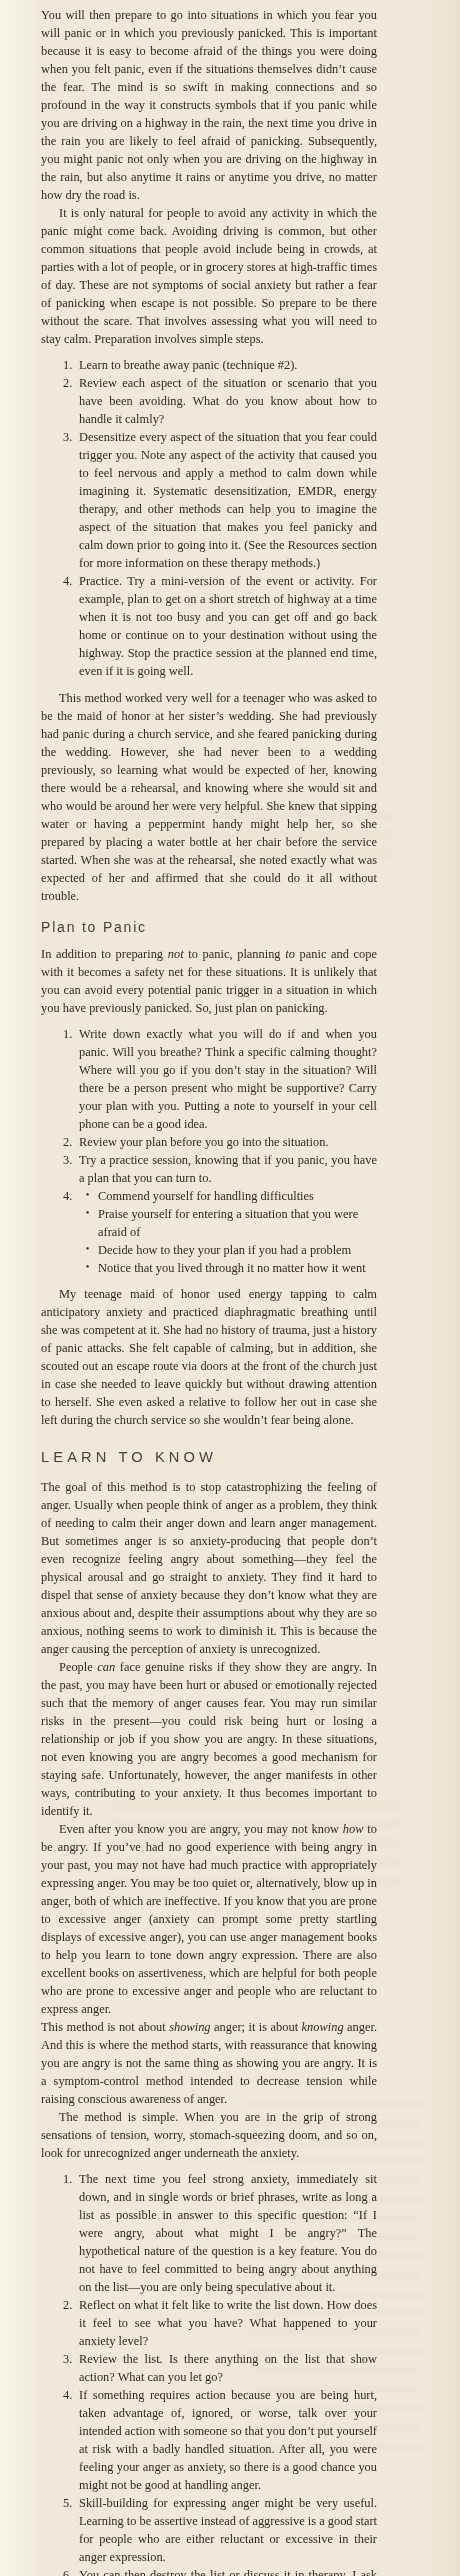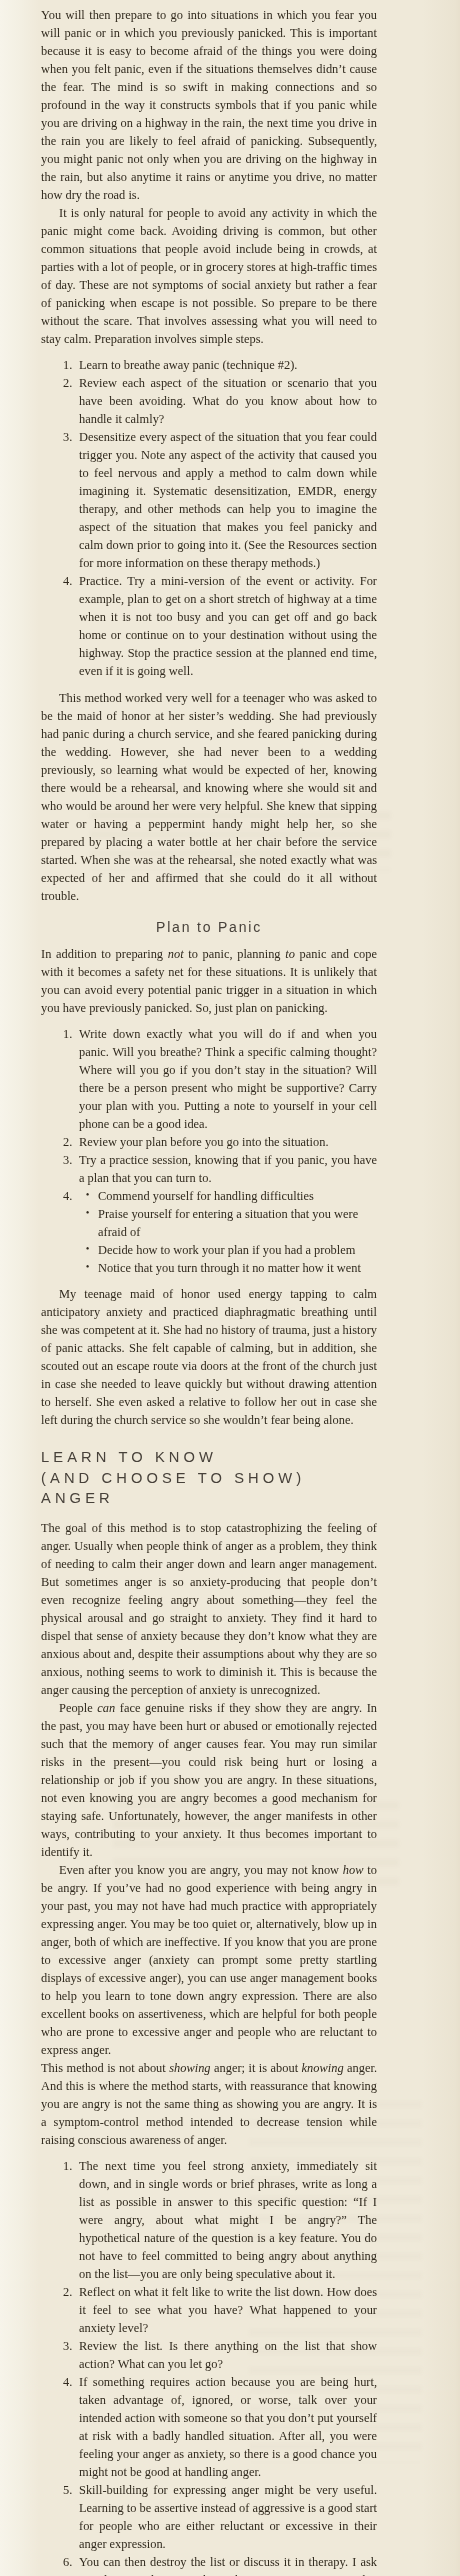--- a/index.html
+++ b/index.html
@@ -24,21 +24,21 @@
     margin: 0;
     font-size: 12.4px;
     line-height: 18px;
     text-align: justify;
     hyphens: auto;
     -webkit-hyphens: auto;
   }
   p.body.indent { text-indent: 18px; }
   .h-minor {
     margin: 14.3px 0 9.8px 0;
-    text-align: center;
+    text-align: left;
     font-family: "Liberation Sans", sans-serif;
     font-weight: 300;
     font-size: 14px;
     letter-spacing: 1.8px;
     color: #47413a;
   }
   .h-major {
     margin: 18px 0 10.5px 0;
     font-family: "Liberation Sans", sans-serif;
     font-weight: 300;
@@ -103,33 +103,33 @@
     <p class="body indent">This method worked very well for a teenager who was asked to be the maid of honor at her sister’s wedding. She had previously had panic during a church service, and she feared panicking during the wedding. However, she had never been to a wedding previously, so learning what would be expected of her, knowing there would be a rehearsal, and knowing where she would sit and who would be around her were very helpful. She knew that sipping water or having a peppermint handy might help her, so she prepared by placing a water bottle at her chair before the service started. When she was at the rehearsal, she noted exactly what was expected of her and affirmed that she could do it all without trouble.</p>
     <div class="h-minor">Plan to Panic</div>
     <p class="body">In addition to preparing <i>not</i> to panic, planning <i>to</i> panic and cope with it becomes a safety net for these situations. It is unlikely that you can avoid every potential panic trigger in a situation in which you have previously panicked. So, just plan on panicking.</p>
     <div class="nlist">
       <div class="nitem"><span class="num">1.</span><span class="ntext">Write down exactly what you will do if and when you panic. Will you breathe? Think a specific calming thought? Where will you go if you don’t stay in the situation? Will there be a person present who might be supportive? Carry your plan with you. Putting a note to yourself in your cell phone can be a good idea.</span></div>
       <div class="nitem"><span class="num">2.</span><span class="ntext">Review your plan before you go into the situation.</span></div>
       <div class="nitem"><span class="num">3.</span><span class="ntext">Try a practice session, knowing that if you panic, you have a plan that you can turn to.</span></div>
       <div class="nitem"><span class="num">4.</span><div class="blist">
           <div class="bitem"><span class="bullet">•</span><span class="btext">Commend yourself for handling difficulties</span></div>
           <div class="bitem"><span class="bullet">•</span><span class="btext">Praise yourself for entering a situation that you were afraid of</span></div>
-          <div class="bitem"><span class="bullet">•</span><span class="btext">Decide how to work your plan if you had a problem</span></div>
-          <div class="bitem"><span class="bullet">•</span><span class="btext">Notice that you turn through it no matter how it went</span></div>
+          <div class="bitem"><span class="bullet">•</span><span class="btext">Decide how to they your plan if you had a problem</span></div>
+          <div class="bitem"><span class="bullet">•</span><span class="btext">Notice that you lived through it no matter how it went</span></div>
         </div></div>
     </div>
     <p class="body indent">My teenage maid of honor used energy tapping to calm anticipatory anxiety and practiced diaphragmatic breathing until she was competent at it. She had no history of trauma, just a history of panic attacks. She felt capable of calming, but in addition, she scouted out an escape route via doors at the front of the church just in case she needed to leave quickly but without drawing attention to herself. She even asked a relative to follow her out in case she left during the church service so she wouldn’t fear being alone.</p>
     <div class="h-major">
       <div class="h-major-line">LEARN TO KNOW</div>
-      <div class="h-major-line">(AND CHOOSE TO SHOW) ANGER</div>
     </div>
     <p class="body">The goal of this method is to stop catastrophizing the feeling of anger. Usually when people think of anger as a problem, they think of needing to calm their anger down and learn anger management. But sometimes anger is so anxiety-producing that people don’t even recognize feeling angry about something—they feel the physical arousal and go straight to anxiety. They find it hard to dispel that sense of anxiety because they don’t know what they are anxious about and, despite their assumptions about why they are so anxious, nothing seems to work to diminish it. This is because the anger causing the perception of anxiety is unrecognized.</p>
     <p class="body indent">People <i>can</i> face genuine risks if they show they are angry. In the past, you may have been hurt or abused or emotionally rejected such that the memory of anger causes fear. You may run similar risks in the present—you could risk being hurt or losing a relationship or job if you show you are angry. In these situations, not even knowing you are angry becomes a good mechanism for staying safe. Unfortunately, however, the anger manifests in other ways, contributing to your anxiety. It thus becomes important to identify it.</p>
     <p class="body indent">Even after you know you are angry, you may not know <i>how</i> to be angry. If you’ve had no good experience with being angry in your past, you may not have had much practice with appropriately expressing anger. You may be too quiet or, alternatively, blow up in anger, both of which are ineffective. If you know that you are prone to excessive anger (anxiety can prompt some pretty startling displays of excessive anger), you can use anger management books to help you learn to tone down angry expression. There are also excellent books on assertiveness, which are helpful for both people who are prone to excessive anger and people who are reluctant to express anger.</p>
     <p class="body">This method is not about <i>showing</i> anger; it is about <i>knowing</i> anger. And this is where the method starts, with reassurance that knowing you are angry is not the same thing as showing you are angry. It is a symptom-control method intended to decrease tension while raising conscious awareness of anger.</p>
+    <p class="body indent">The method is simple. When you are in the grip of strong sensations of tension, worry, stomach-squeezing doom, and so on, look for unrecognized anger underneath the anxiety.</p>
     <div class="nlist">
       <div class="nitem"><span class="num">1.</span><span class="ntext">The next time you feel strong anxiety, immediately sit down, and in single words or brief phrases, write as long a list as possible in answer to this specific question: “If I were angry, about what might I be angry?” The hypothetical nature of the question is a key feature. You do not have to feel committed to being angry about anything on the list—you are only being speculative about it.</span></div>
       <div class="nitem"><span class="num">2.</span><span class="ntext">Reflect on what it felt like to write the list down. How does it feel to see what you have? What happened to your anxiety level?</span></div>
       <div class="nitem"><span class="num">3.</span><span class="ntext">Review the list. Is there anything on the list that show action? What can you let go?</span></div>
       <div class="nitem"><span class="num">4.</span><span class="ntext">If something requires action because you are being hurt, taken advantage of, ignored, or worse, talk over your intended action with someone so that you don’t put yourself at risk with a badly handled situation. After all, you were feeling your anger as anxiety, so there is a good chance you might not be good at handling anger.</span></div>
       <div class="nitem"><span class="num">5.</span><span class="ntext">Skill-building for expressing anger might be very useful. Learning to be assertive instead of aggressive is a good start for people who are either reluctant or excessive in their anger expression.</span></div>
       <div class="nitem"><span class="num">6.</span><span class="ntext">You can then destroy the list or discuss it in therapy. I ask my clients to discuss with me their reactions to writing this list, and if they feel comfortable, it can be helpful to hear the whole list. When they do review the list and their reactions to writing it, they gain insight into the connection between anger and anxiety. This opens the door to deeper levels of psychotherapy to resolve psychological problems with being angry.</span></div>
     </div>
   </div>
 

